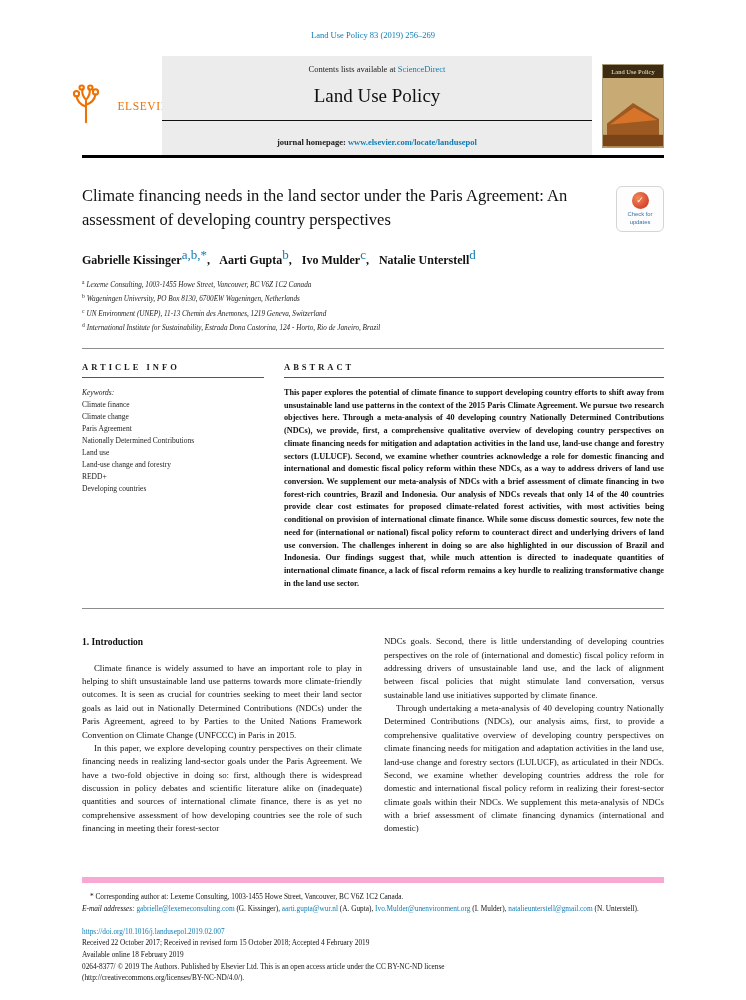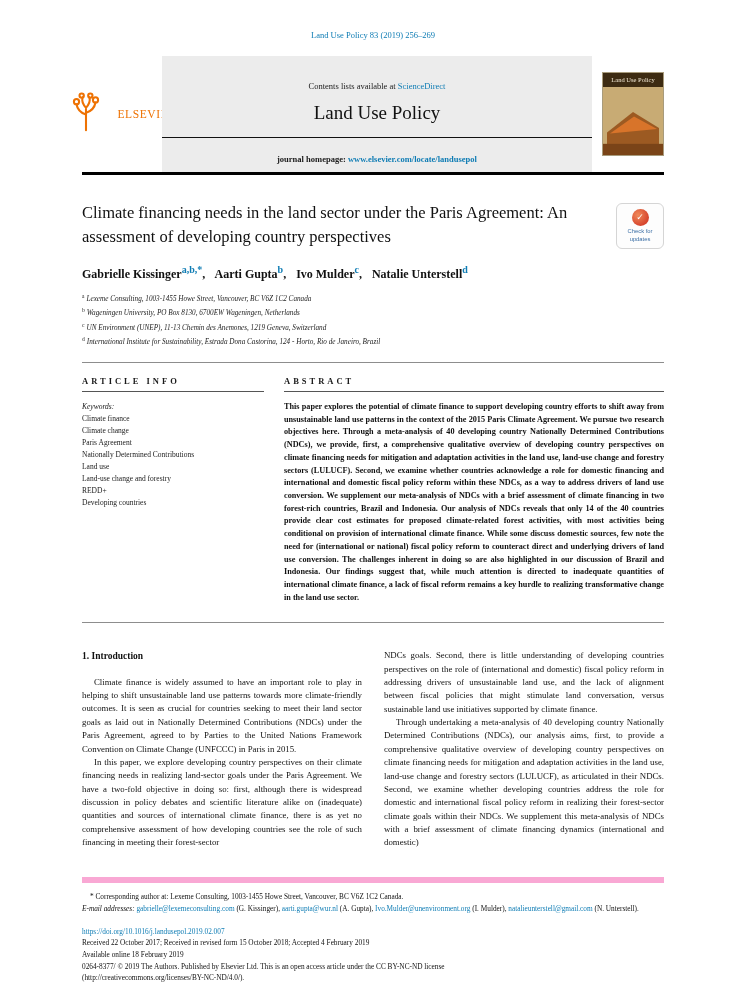--- a/index.html
+++ b/index.html
@@ -11,42 +11,42 @@
     padding:30px 45px 16px; overflow:hidden;
     display:flex; flex-direction:column;
   }
   .journal-ref { text-align:center; color:var(--link); font-size:8.5px; margin-bottom:16px; }
 
   
   .header-box { display:flex; align-items:stretch; }
   .logo-col { width:80px; background:#fff; display:flex; flex-direction:row; align-items:center; justify-content:center; gap:12px; }
   .logo-word { color:var(--orange); font-size:11.5px; letter-spacing:0.6px; }
   .header-center { flex:1; background:#ececec; display:flex; flex-direction:column; }
-  .contents-line { text-align:center; font-size:8.5px; padding:25px 0 2px; color:#222; }
+  .contents-line { text-align:center; font-size:8.5px; padding:8px 0 2px; color:#222; }
   .journal-title-big { text-align:center; font-size:19px; padding:9px 0 13px; color:#111; }
   .homepage-line { border-top:1.5px solid #111; text-align:center; font-size:8.5px; font-weight:bold; padding:16px 0 8px; }
   a.link, .link { color:var(--link); text-decoration:none; cursor:pointer; }
   .cover-col { width:72px; background:#fff; display:flex; align-items:center; justify-content:flex-end; }
   .cover { width:62px; height:84px; border:1px solid #a89b7c; display:flex; flex-direction:column; background:#c8ab74; }
   .cover-head { background:#3d2b12; color:#f2e8d4; font-size:6.5px; text-align:center; padding:3px 1px; line-height:1.2; }
   .cover-art { flex:1; }
   .cover-art svg { display:block; width:100%; height:100%; }
 
   .black-rule { height:3px; background:#000; }
 
   
   .title-row { display:flex; margin-top:26px; }
   .article-title { flex:1; font-size:16.5px; font-weight:normal; line-height:1.45; color:#111; }
   .badge { width:48px; height:46px; border:1px solid #d5d5d5; border-radius:6px; display:flex; flex-direction:column; align-items:center; justify-content:center; gap:2px; padding:3px; align-self:flex-start; margin-top:2px; background:#fdfdfd; }
   .badge-circle { width:17px; height:17px; border-radius:50%; background:radial-gradient(circle at 35% 35%, #f08a5a, #d6452e 70%); color:#fff; font-size:9px; line-height:17px; text-align:center; font-family:"Liberation Sans", sans-serif; }
   .badge-label { font-family:"Liberation Sans", sans-serif; font-size:5.8px; color:#3b6ea5; text-align:center; line-height:1.25; }
 
   .authors { margin-top:15px; font-size:12px; font-weight:bold; color:#111; }
   .author { margin-right:7px; }
-  .authors sup { color:var(--link); font-size:10px; font-weight:bold; }
+  .authors sup { color:var(--link); font-size:13px; font-weight:normal; }
   .author-sep { font-weight:bold; }
 
   .affils { margin-top:10px; }
   .affil { font-size:7.2px; font-style:italic; line-height:1.65; color:#222; }
   .affil sup { font-style:normal; font-size:5.5px; margin-right:2px; }
 
   .hairline { border-top:1px solid #8d8d8d; }
   .hairline.mt { margin-top:13px; }
 
   

